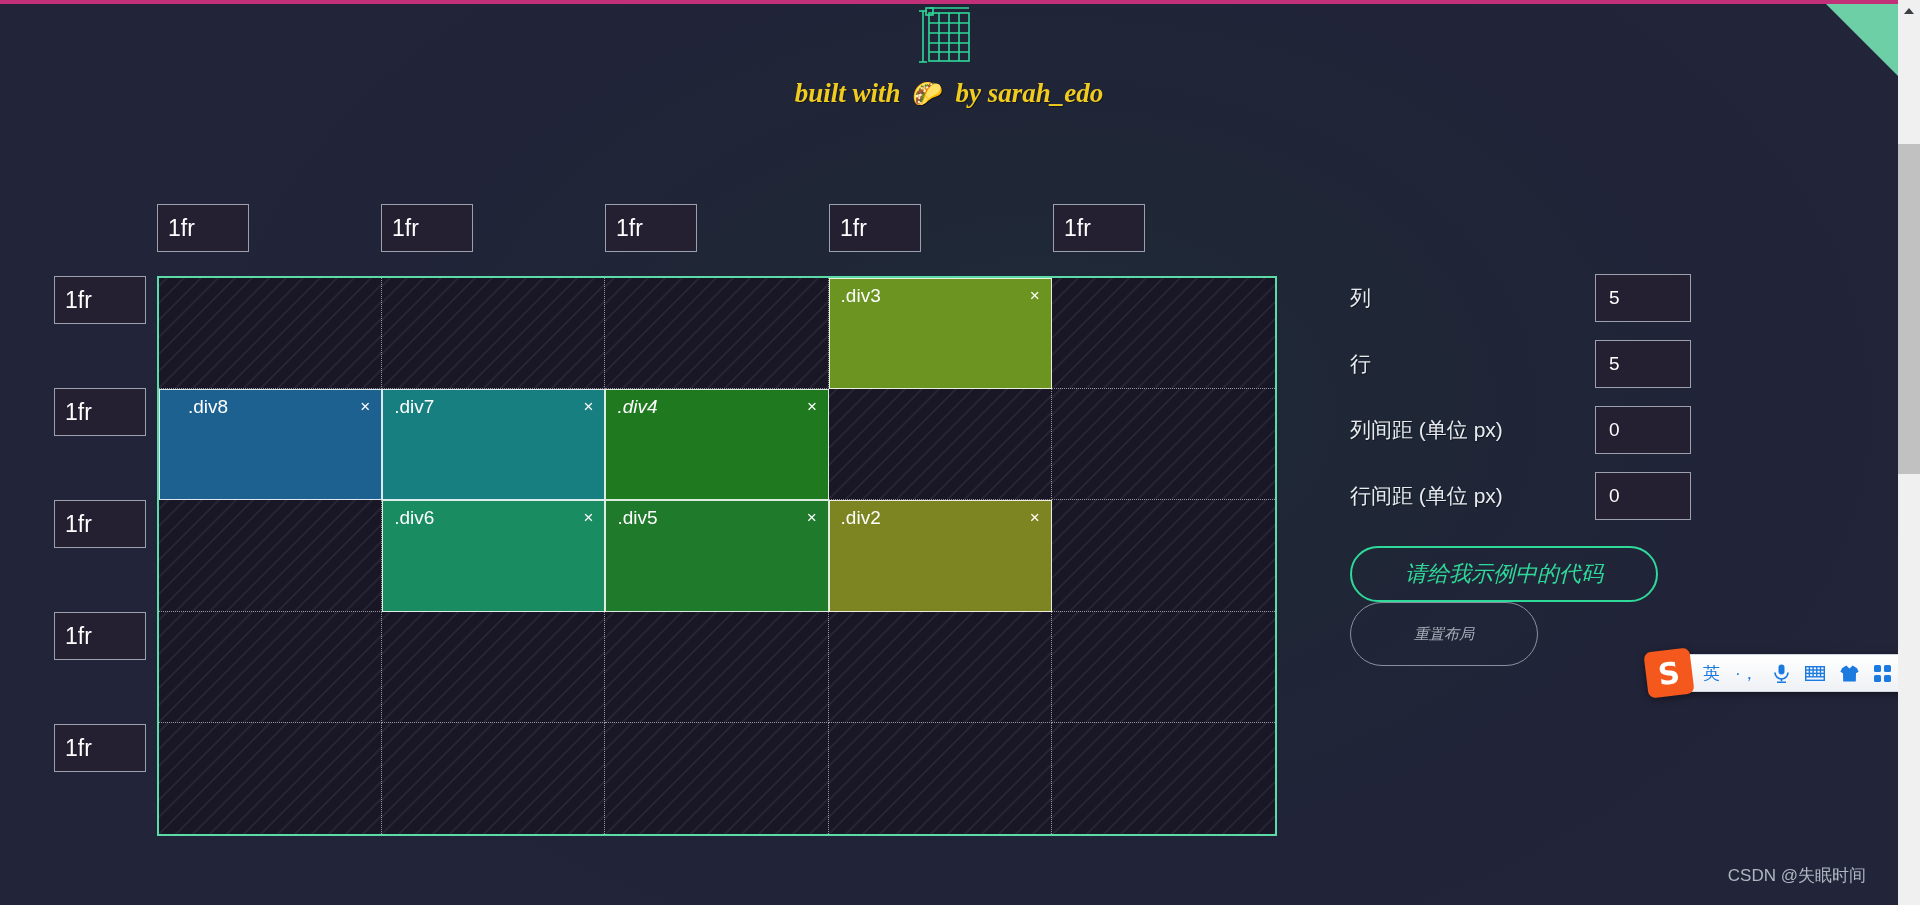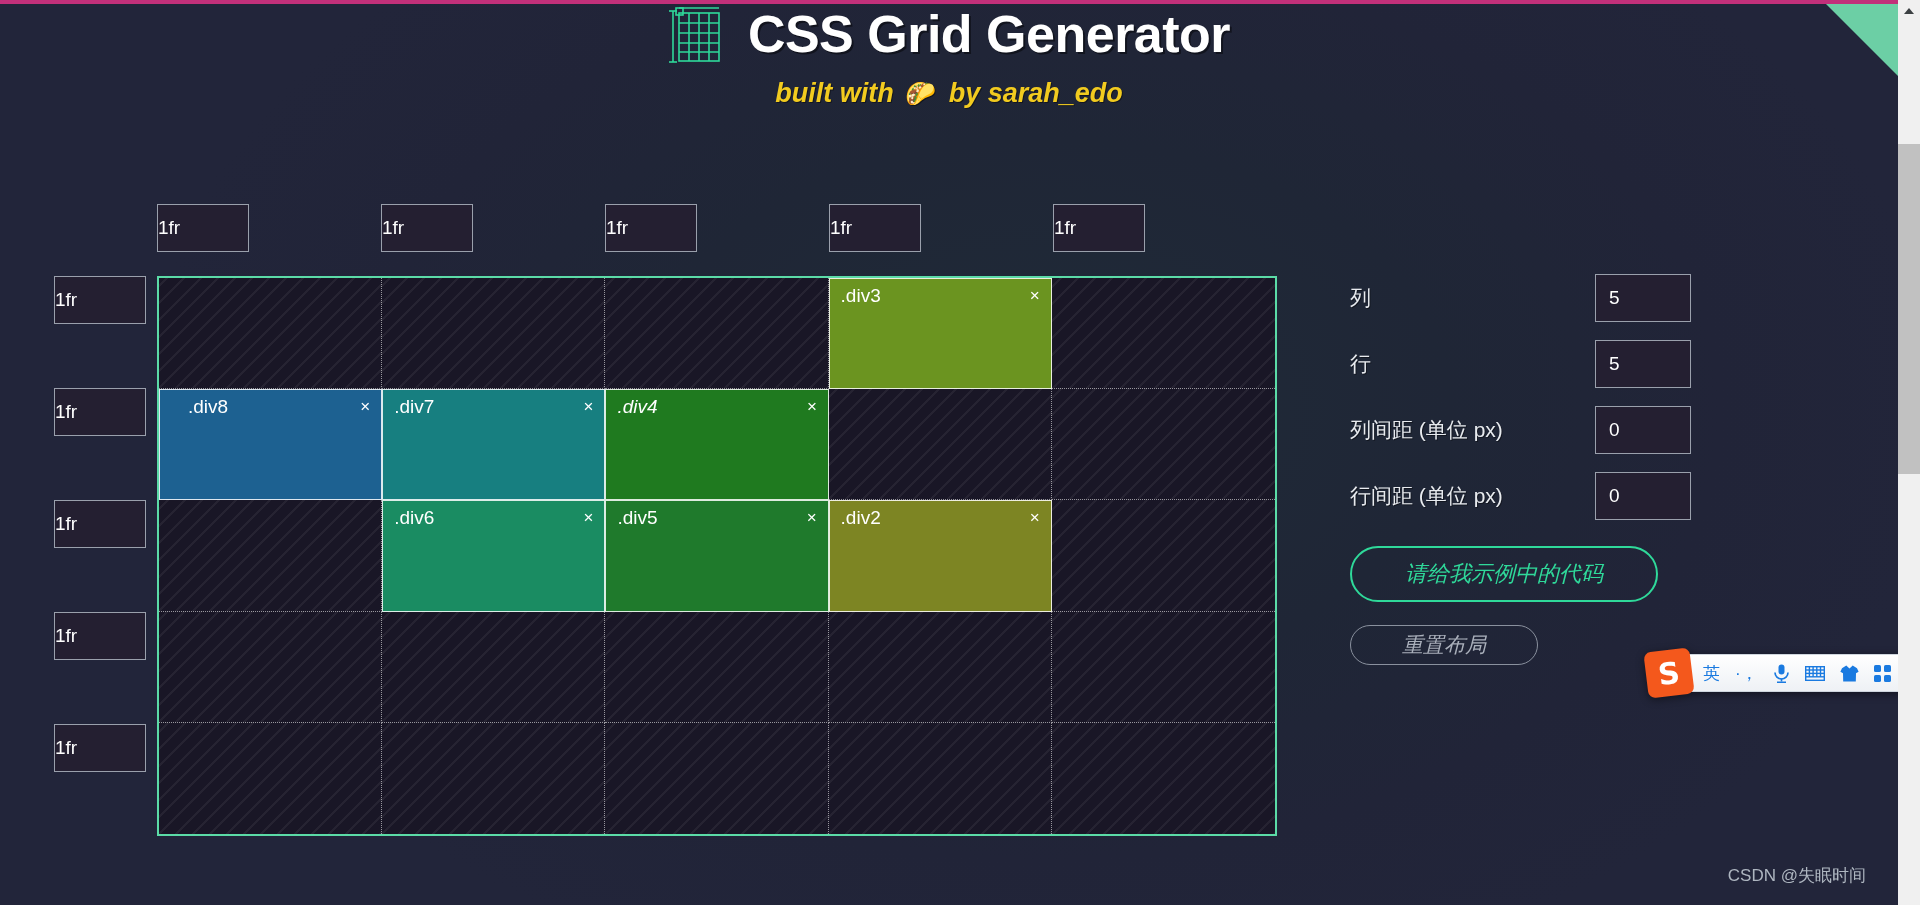--- a/index.html
+++ b/index.html
@@ -85,21 +85,21 @@
     font-size: 52px;
     font-weight: bold;
     color: #ffffff;
     letter-spacing: -0.5px;
     text-shadow: 2px 2px 0 rgba(0,0,0,0.45);
     line-height: 1;
     padding-bottom: 6px;
   }
   .subtitle {
     margin-top: 10px;
-    font-family: Liberation Sans, sans-serif;
+    font-family: Liberation Serif, serif;
     font-style: italic;
     font-weight: bold;
     font-size: 27px;
     color: #f2cb1f;
     display: flex;
     align-items: center;
     justify-content: center;
     gap: 12px;
     text-shadow: 1px 1px 0 rgba(0,0,0,0.4);
   }
@@ -112,23 +112,23 @@
     display: flex;
     width: 1120px;
   }
   .col-inputs .cell-wrap { flex: 1; display: flex; justify-content: flex-start; }
 
   .fr-input {
     width: 92px; height: 48px;
     background: #241f31;
     border: 1px solid #9aa0ac;
     color: #ffffff;
-    font-size: 19px;
-    font-family: "Liberation Sans", sans-serif;
-    padding: 0 0;
+    font-size: 23px;
+    font-family: "Liberation Sans", sans-serif;
+    padding: 0 10px;
     line-height: 46px;
     outline: none;
   }
 
   
   .row-inputs {
     position: absolute;
     left: 54px; top: 272px;
     height: 560px;
     display: flex;
@@ -239,25 +239,24 @@
     font-style: italic;
   }
   .btn-primary {
     margin-top: 26px;
     width: 308px; height: 56px;
     border: 2px solid #2fd99a;
     color: #2fd99a;
     font-size: 22px;
   }
   .btn-secondary {
-    margin-top: 23px;
-    width: 188px; height: 40px;
+    width: 188px; height: 64px;
     border: 1px solid #8a919e;
     color: #aab0bb;
-    font-size: 21px;
+    font-size: 15px;
   }
 
   .footer-question {
     margin-top: 48px;
     font-family: "DejaVu Serif", serif;
     font-size: 27px;
     color: #c4ccd4;
     letter-spacing: 2px;
   }
 
@@ -336,21 +335,20 @@
             <line x1="11" y1="37" x2="51" y2="37"></line>
             <line x1="11" y1="46" x2="51" y2="46"></line>
             <line x1="5" y1="5" x2="5" y2="56"></line>
             <line x1="1" y1="5" x2="9" y2="5"></line>
             <line x1="1" y1="56" x2="9" y2="56"></line>
             <line x1="11" y1="2" x2="51" y2="2"></line>
             <rect x="8" y="2" width="7" height="7" stroke="#2fd99a"></rect>
           </g>
         </svg>
       </span>
-      <h1 class="page-title">CSS Grid Generator</h1>
     </div>
     <div class="subtitle">
       <span>built with</span>
       <span class="taco">🌮</span>
       <span>by sarah_edo</span>
     </div>
   </div>
 
   <div class="col-inputs">
     <div class="cell-wrap">

